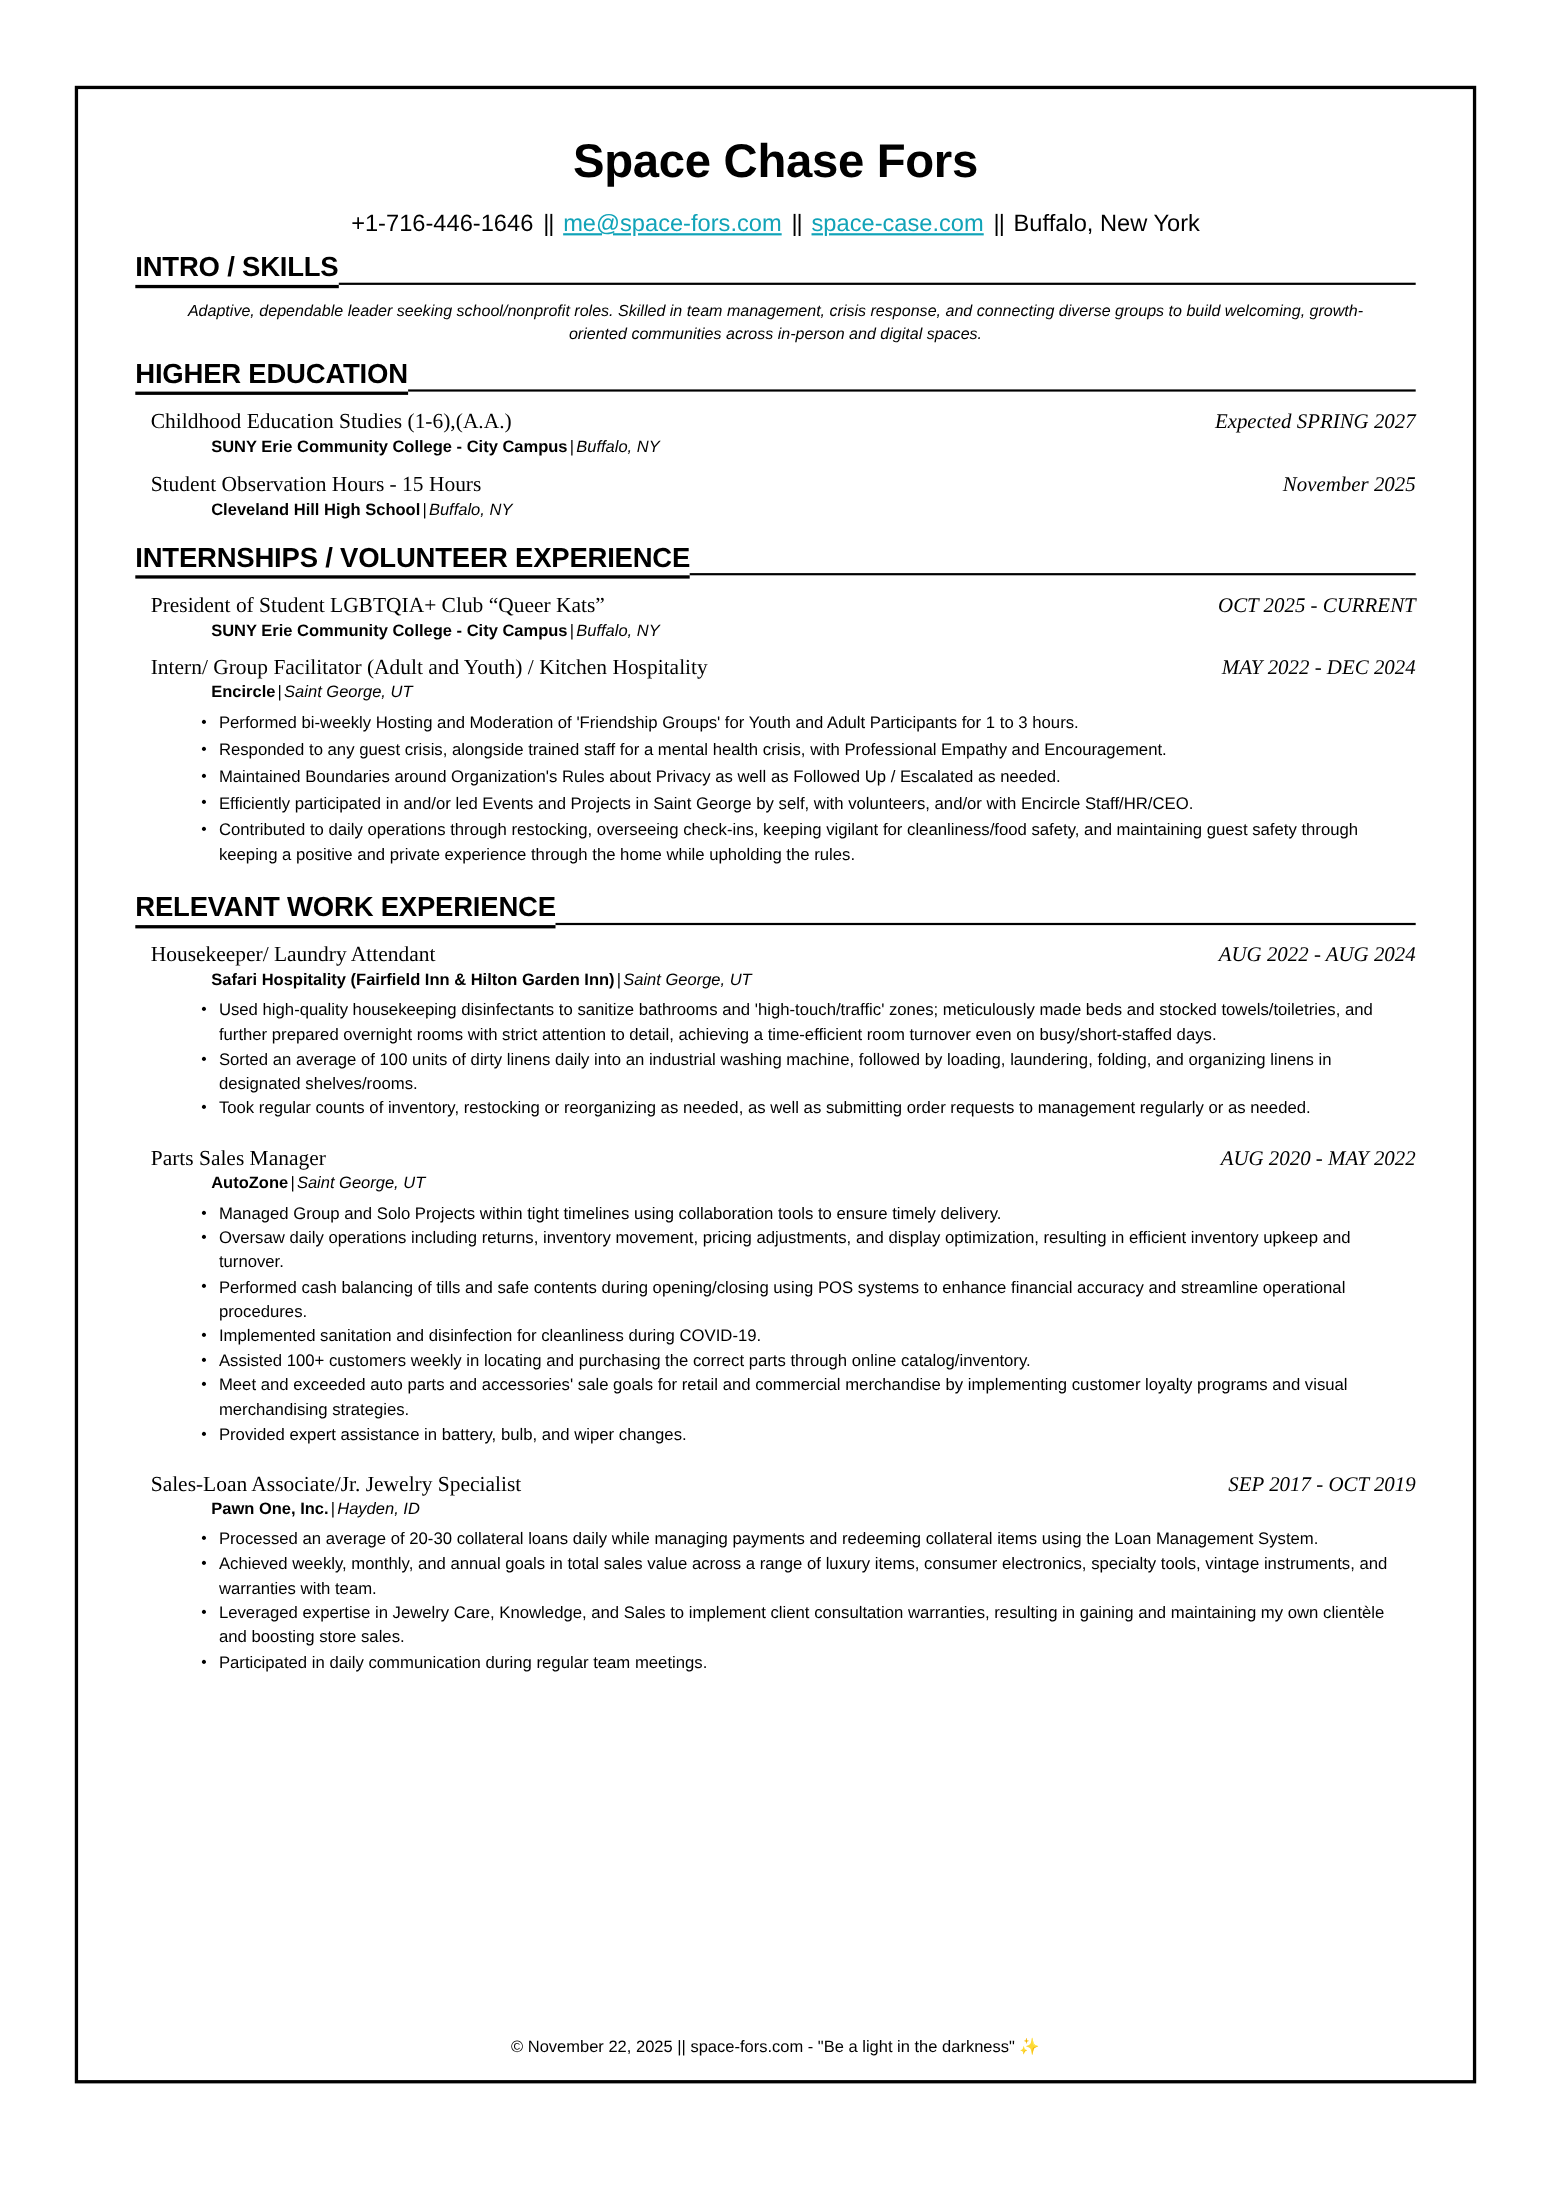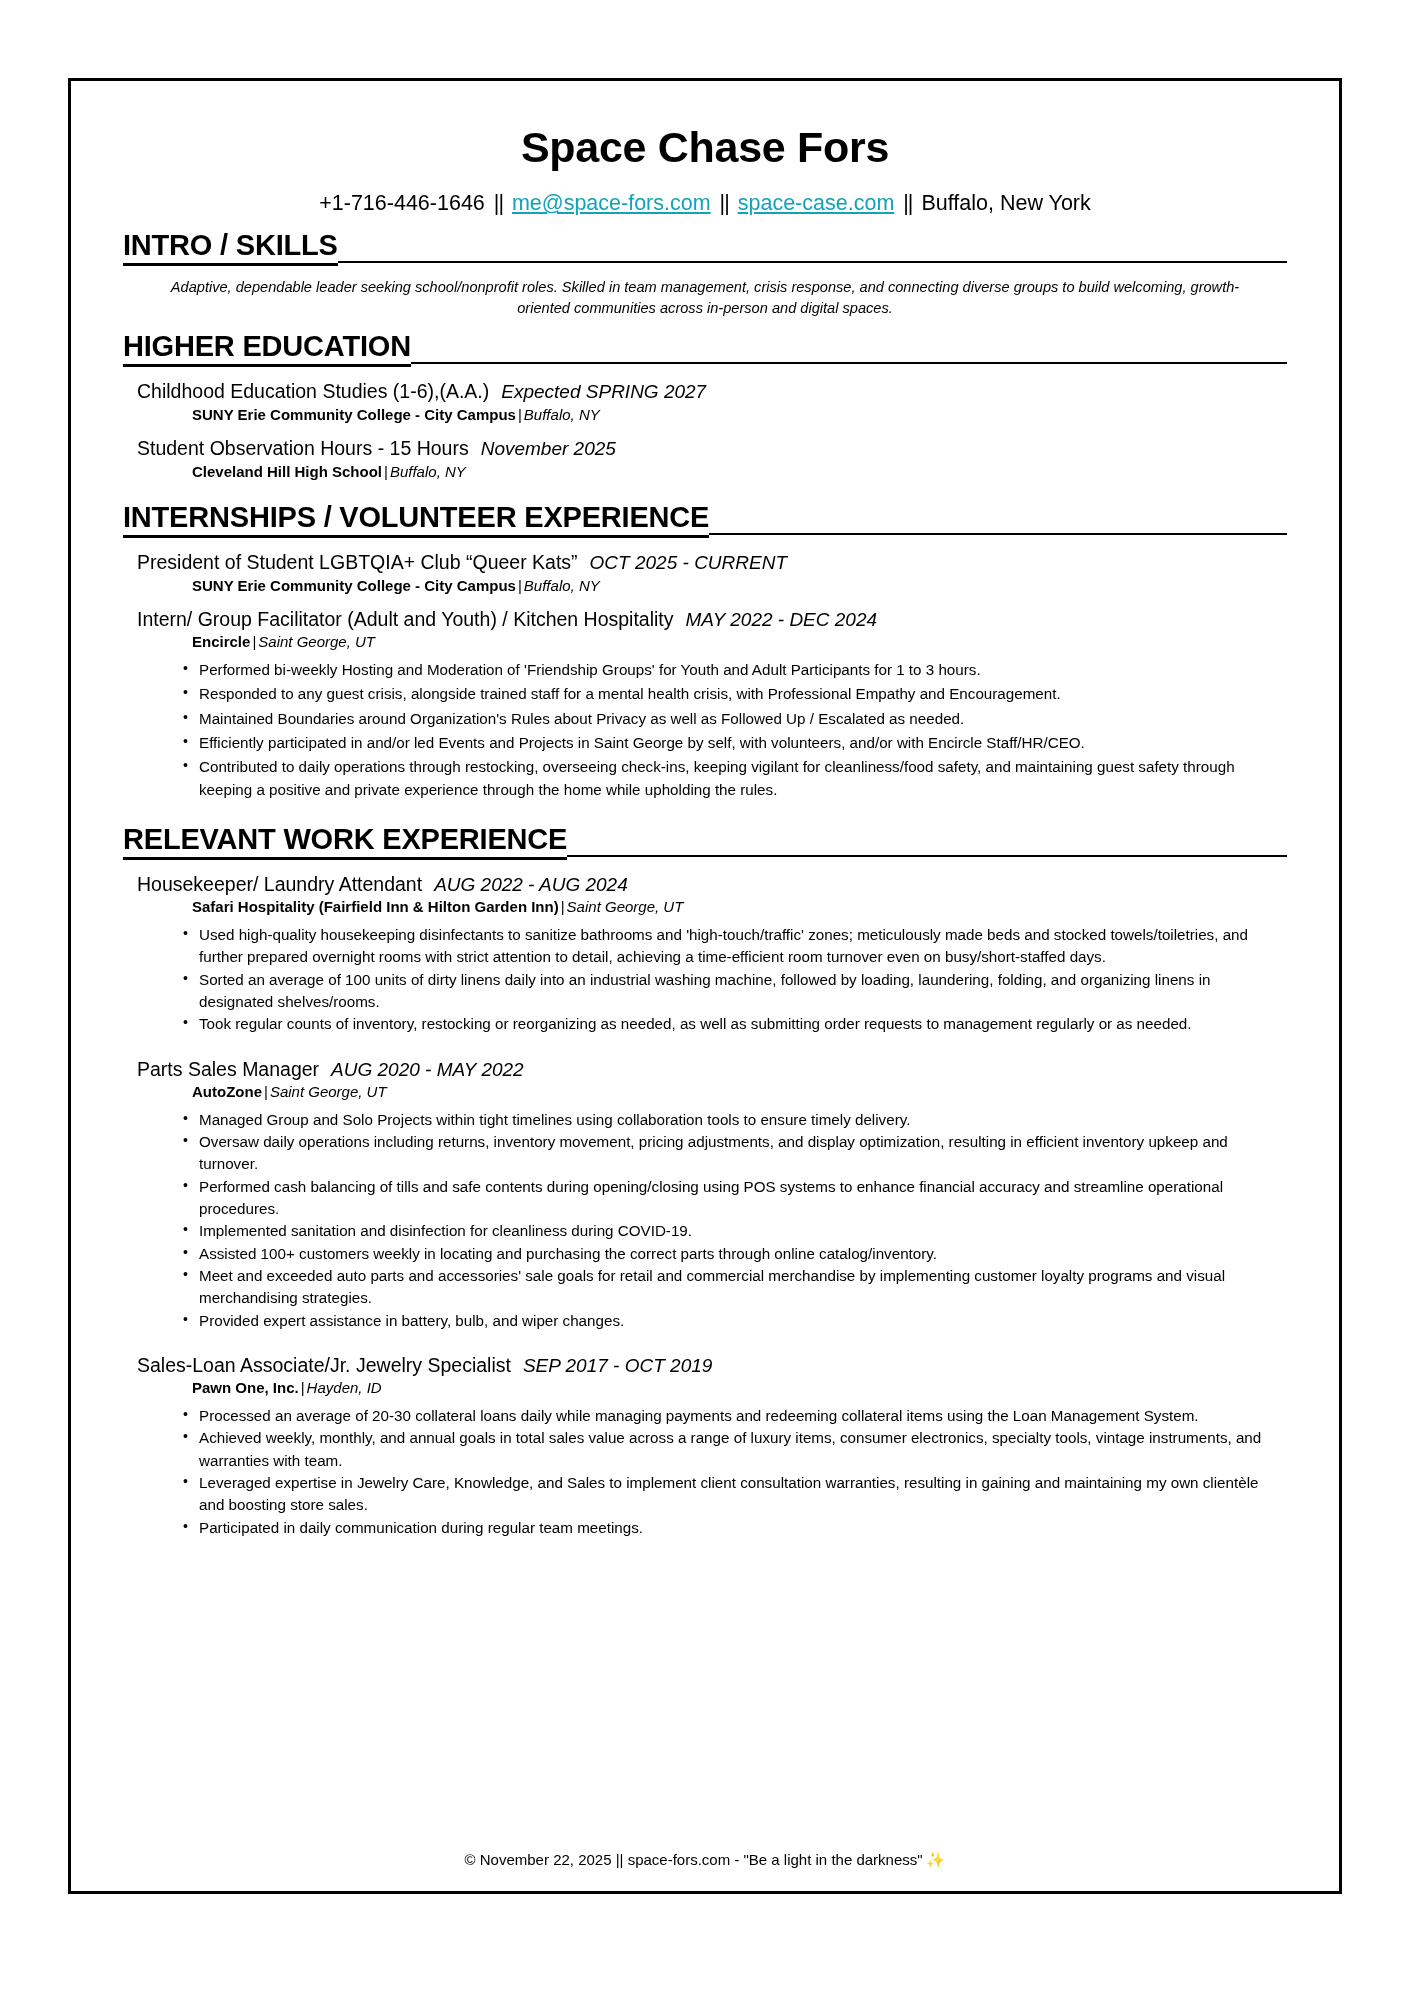--- a/index.html
+++ b/index.html
@@ -52,21 +52,21 @@
     color: #11a3b8;
   }
 
   
   .section-head {
     margin-top: 12px;
     display: flex;
     align-items: flex-end;
   }
   .section-head .title {
-    font-size: 29px;
+    font-size: 25px;
     font-weight: bold;
     letter-spacing: -0.2px;
     border-bottom: 3px solid #000;
     padding-bottom: 1px;
     white-space: nowrap;
   }
   .section-head .rule {
     flex: 1 1 auto;
     border-bottom: 2.5px solid #000;
     margin-bottom: 3px;
@@ -82,21 +82,22 @@
     margin: 11px 44px 0 44px;
   }
 
   
   .entry {
     margin-top: 13px;
   }
   .entry-row {
     display: flex;
     align-items: baseline;
-    justify-content: flex-start;
+    justify-content: space-between;
+    font-family: Liberation Serif, serif;
   }
   .entry-title {
     font-size: 19.5px;
     padding-left: 14px;
     line-height: 1.2;
   }
   .entry-date {
     font-size: 19px;
     font-style: italic;
     white-space: nowrap;

